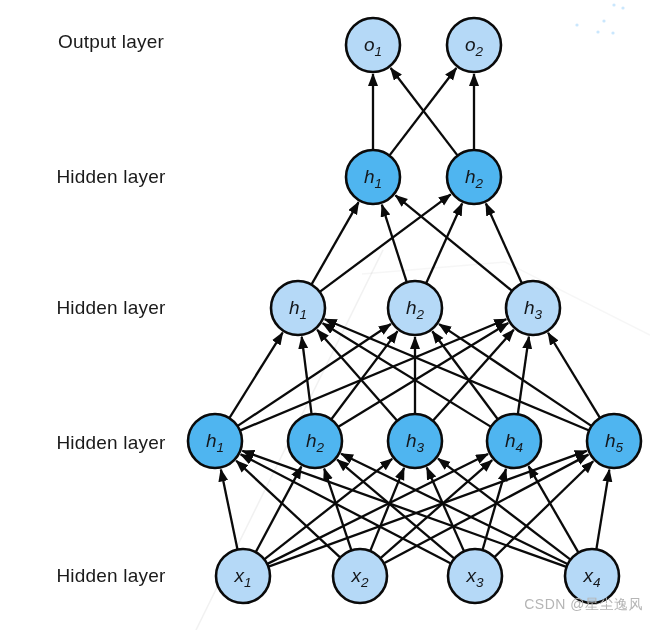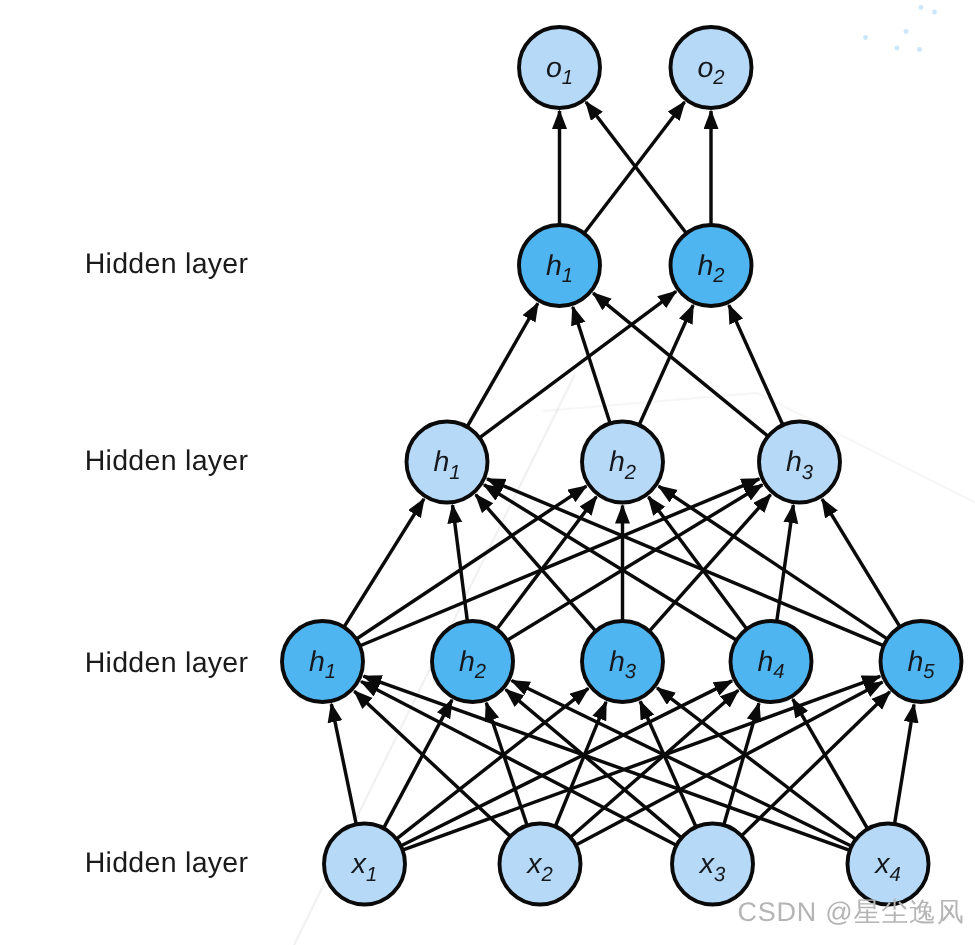--- a/index.html
+++ b/index.html
@@ -28,21 +28,21 @@
     font-size: 19px;
     line-height: 22px;
     color: #1a1a1a;
     letter-spacing: 0.2px;
     user-select: none;
   }
   .watermark {
     position: absolute;
     top: 596px;
     right: 7px;
-    font-size: 18px;
+    font-size: 14px;
     color: #b5b5b5;
     letter-spacing: 0.5px;
     user-select: none;
   }
 </style>
 </head>
 <body>
 
 <div class="screen">
 
@@ -168,20 +168,21 @@
       <g>
         <circle cx="475" cy="576" r="27" fill="#b5d9f7" stroke="#0a0a0a" stroke-width="2.6"></circle>
         <text x="475" y="582" text-anchor="middle" font-family="&quot;Liberation Sans&quot;, sans-serif" font-style="italic" font-size="19" fill="#15181c"><tspan>x</tspan><tspan dy="5" font-size="13.5">3</tspan></text>
       </g>
       <g>
         <circle cx="592" cy="576" r="27" fill="#b5d9f7" stroke="#0a0a0a" stroke-width="2.6"></circle>
         <text x="592" y="582" text-anchor="middle" font-family="&quot;Liberation Sans&quot;, sans-serif" font-style="italic" font-size="19" fill="#15181c"><tspan>x</tspan><tspan dy="5" font-size="13.5">4</tspan></text>
       </g>
     </svg>
 
+  <div class="layer-label" style="top:31px">Output layer</div>
   <div class="layer-label" style="top:166px">Hidden layer</div>
   <div class="layer-label" style="top:297px">Hidden layer</div>
   <div class="layer-label" style="top:432px">Hidden layer</div>
   <div class="layer-label" style="top:565px">Hidden layer</div>
 
   <div class="watermark">CSDN @星尘逸风</div>
 
 </div>
 
 </body></html>

